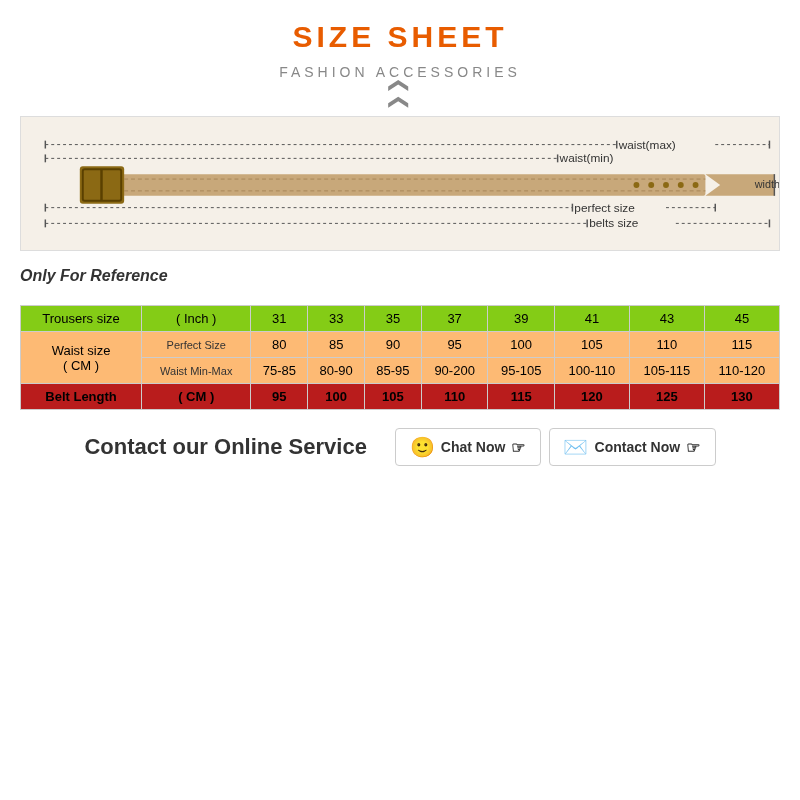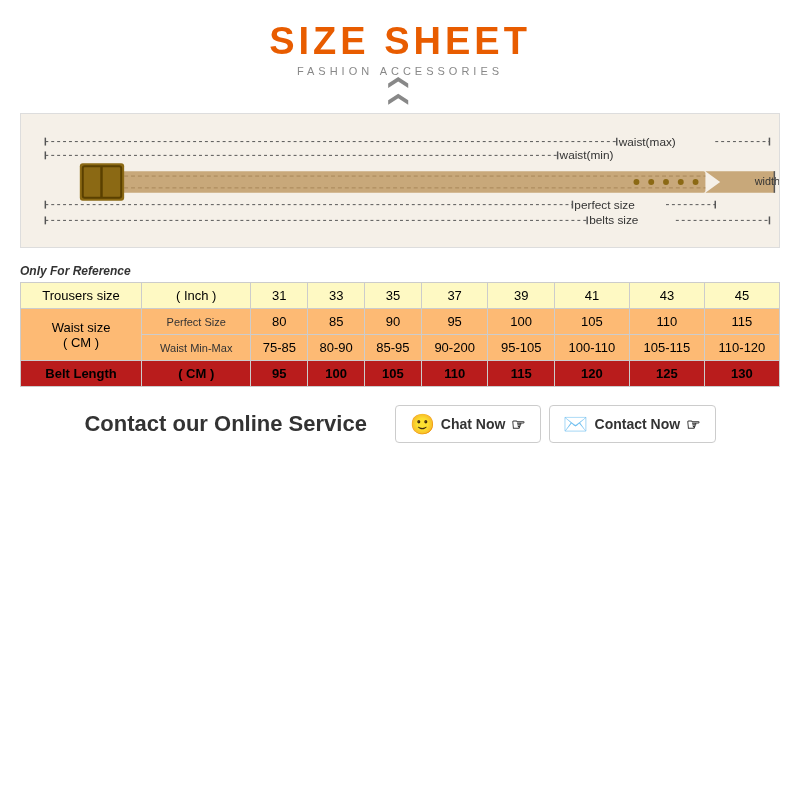--- a/index.html
+++ b/index.html
@@ -16,34 +16,34 @@
       height: 800px;
       background: #fff;
       display: flex;
       flex-direction: column;
       align-items: center;
       padding: 10px 20px;
     }
 
     
     .title {
-      font-size: 38px;
+      font-size: 30px;
       font-weight: bold;
       color: #e85c00;
       letter-spacing: 4px;
       margin-top: 10px;
       text-align: center;
     }
 
     .subtitle {
-      font-size: 11px;
+      font-size: 14px;
       color: #888;
       letter-spacing: 4px;
       text-align: center;
-      margin-top: 2px;
+      margin-top: 10px;
     }
 
     .chevron-down {
       color: #555;
       font-size: 18px;
       text-align: center;
       margin: 4px 0;
       line-height: 1;
     }
 
@@ -59,43 +59,43 @@
     }
 
     .belt-diagram svg {
       width: 100%;
       height: 100%;
     }
 
     
     .only-ref {
       width: 760px;
-      font-size: 12px;
+      font-size: 16px;
       font-weight: bold;
       font-style: italic;
       color: #333;
-      margin: 8px 0 4px 0;
+      margin: 8px 0 20px 0;
       text-align: left;
     }
 
     .size-table {
       width: 760px;
       border-collapse: collapse;
       font-size: 13px;
       border: 1px solid #ccc;
     }
 
     .size-table th, .size-table td {
       border: 1px solid #ccc;
       text-align: center;
       padding: 5px 4px;
     }
 
     .size-table .header-row th {
-      background: #fef9c3;
+      background: #84cc16;
       font-weight: normal;
       margin-top: 8px;
     }
 
     .size-table .waist-group td,
     .size-table .waist-group th {
       background: #fdba74;
     }
 
     .size-table .belt-row td {

